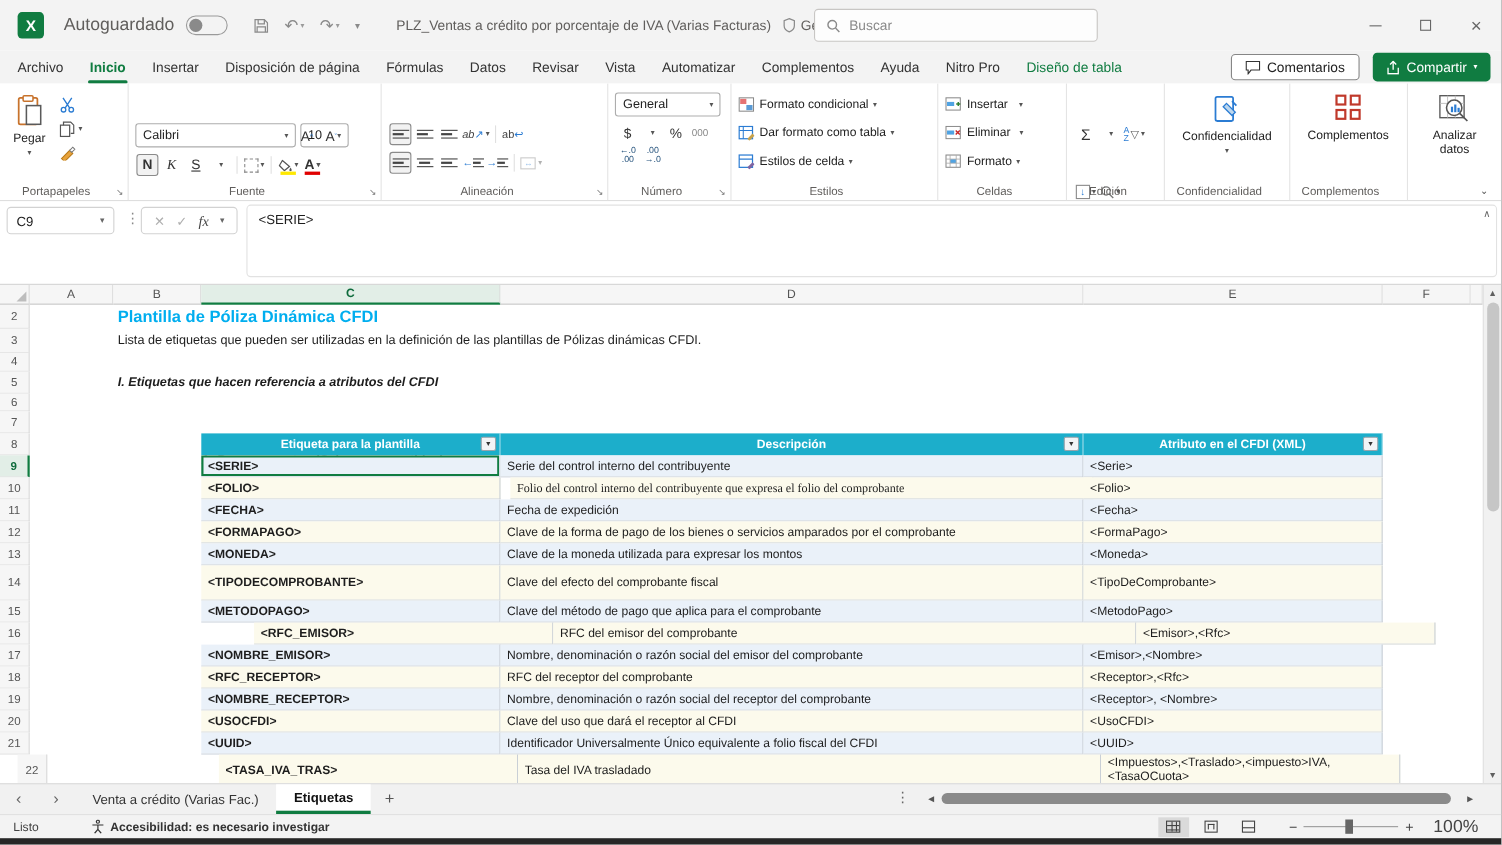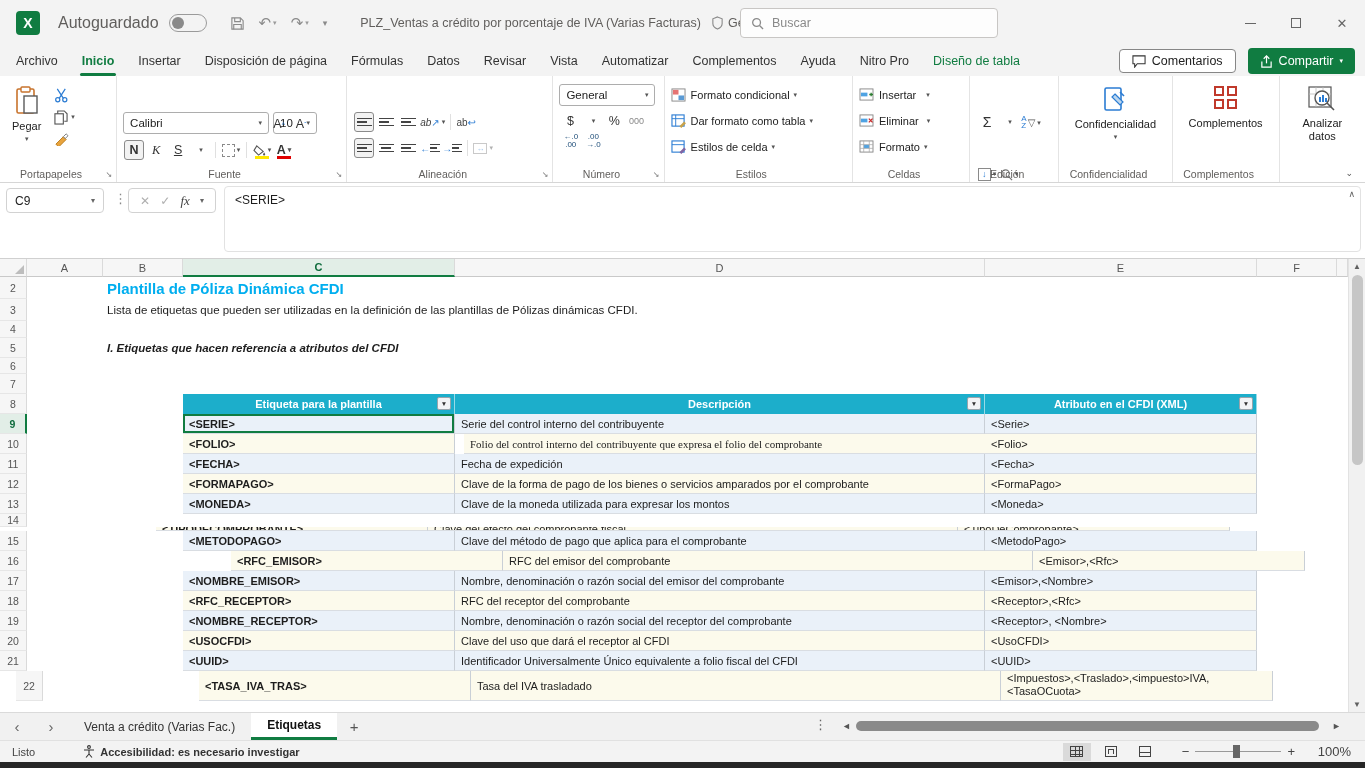--- a/index.html
+++ b/index.html
@@ -149,21 +149,21 @@
      linear-gradient(#444,#444) 0 3px/100% 1px no-repeat,
      linear-gradient(#444,#444) 0 7px/100% 1px no-repeat;}
   .pageglyph{width:12px;height:11px;border:1px solid #444;position:relative;}
   .pageglyph::after{content:"";position:absolute;left:2px;right:2px;top:2px;bottom:2px;border:1px solid #444;border-bottom:none;}
   .breakglyph{width:12px;height:11px;border:1px solid #444;position:relative;}
   .breakglyph::after{content:"";position:absolute;left:0;right:0;top:5px;height:1px;background:#444;}
   .zoomctl{display:flex;align-items:center;margin-left:14px;}
   .zoomctl .pm{font-size:13px;color:#444;margin:0 6px;}
   .ztrack{width:86px;height:1px;background:#999;position:relative;}
   .zthumb{position:absolute;left:38px;top:-6px;width:7px;height:13px;background:#666;}
-  .zoomval{margin-left:12px;margin-right:6px;font-size:13px;color:#444;width:38px;text-align:right;}
+  .zoomval{margin-left:12px;margin-right:16px;font-size:16px;color:#444;width:38px;text-align:right;}
   .bottomstrip{position:absolute;left:0;right:0;bottom:0;height:6px;background:#262626;}
 </style>
 </head>
 <body>
 
 <div class="frame">
 
   <div class="titlebar">
     <div class="xl-logo">X</div>
     <span class="autosave">Autoguardado</span>
@@ -666,21 +666,21 @@
           </div>
         </div>
         <div class="grow" style="height: 20px;">
           <div class="rowh">13</div>
           <div class="rowc">
             <div class="tcell band0 tag  " style="left: 156px; width: 272px;">&lt;MONEDA&gt;</div>
             <div class="tcell band0   " style="left: 428px; width: 530px;">Clave de la moneda utilizada para expresar los montos</div>
             <div class="tcell band0   " style="left: 958px; width: 272px;">&lt;Moneda&gt;</div>
           </div>
         </div>
-        <div class="grow" style="height: 17px; flex-direction: column;">
+        <div class="grow" style="height: 32px;">
           <div class="rowh">14</div>
           <div class="rowc">
             <div class="tcell band1 tag  " style="left: 156px; width: 272px;">&lt;TIPODECOMPROBANTE&gt;</div>
             <div class="tcell band1   " style="left: 428px; width: 530px;">Clave del efecto del comprobante fiscal</div>
             <div class="tcell band1   " style="left: 958px; width: 272px;">&lt;TipoDeComprobante&gt;</div>
           </div>
         </div>
         <div class="grow" style="height: 20px;">
           <div class="rowh">15</div>
           <div class="rowc">

